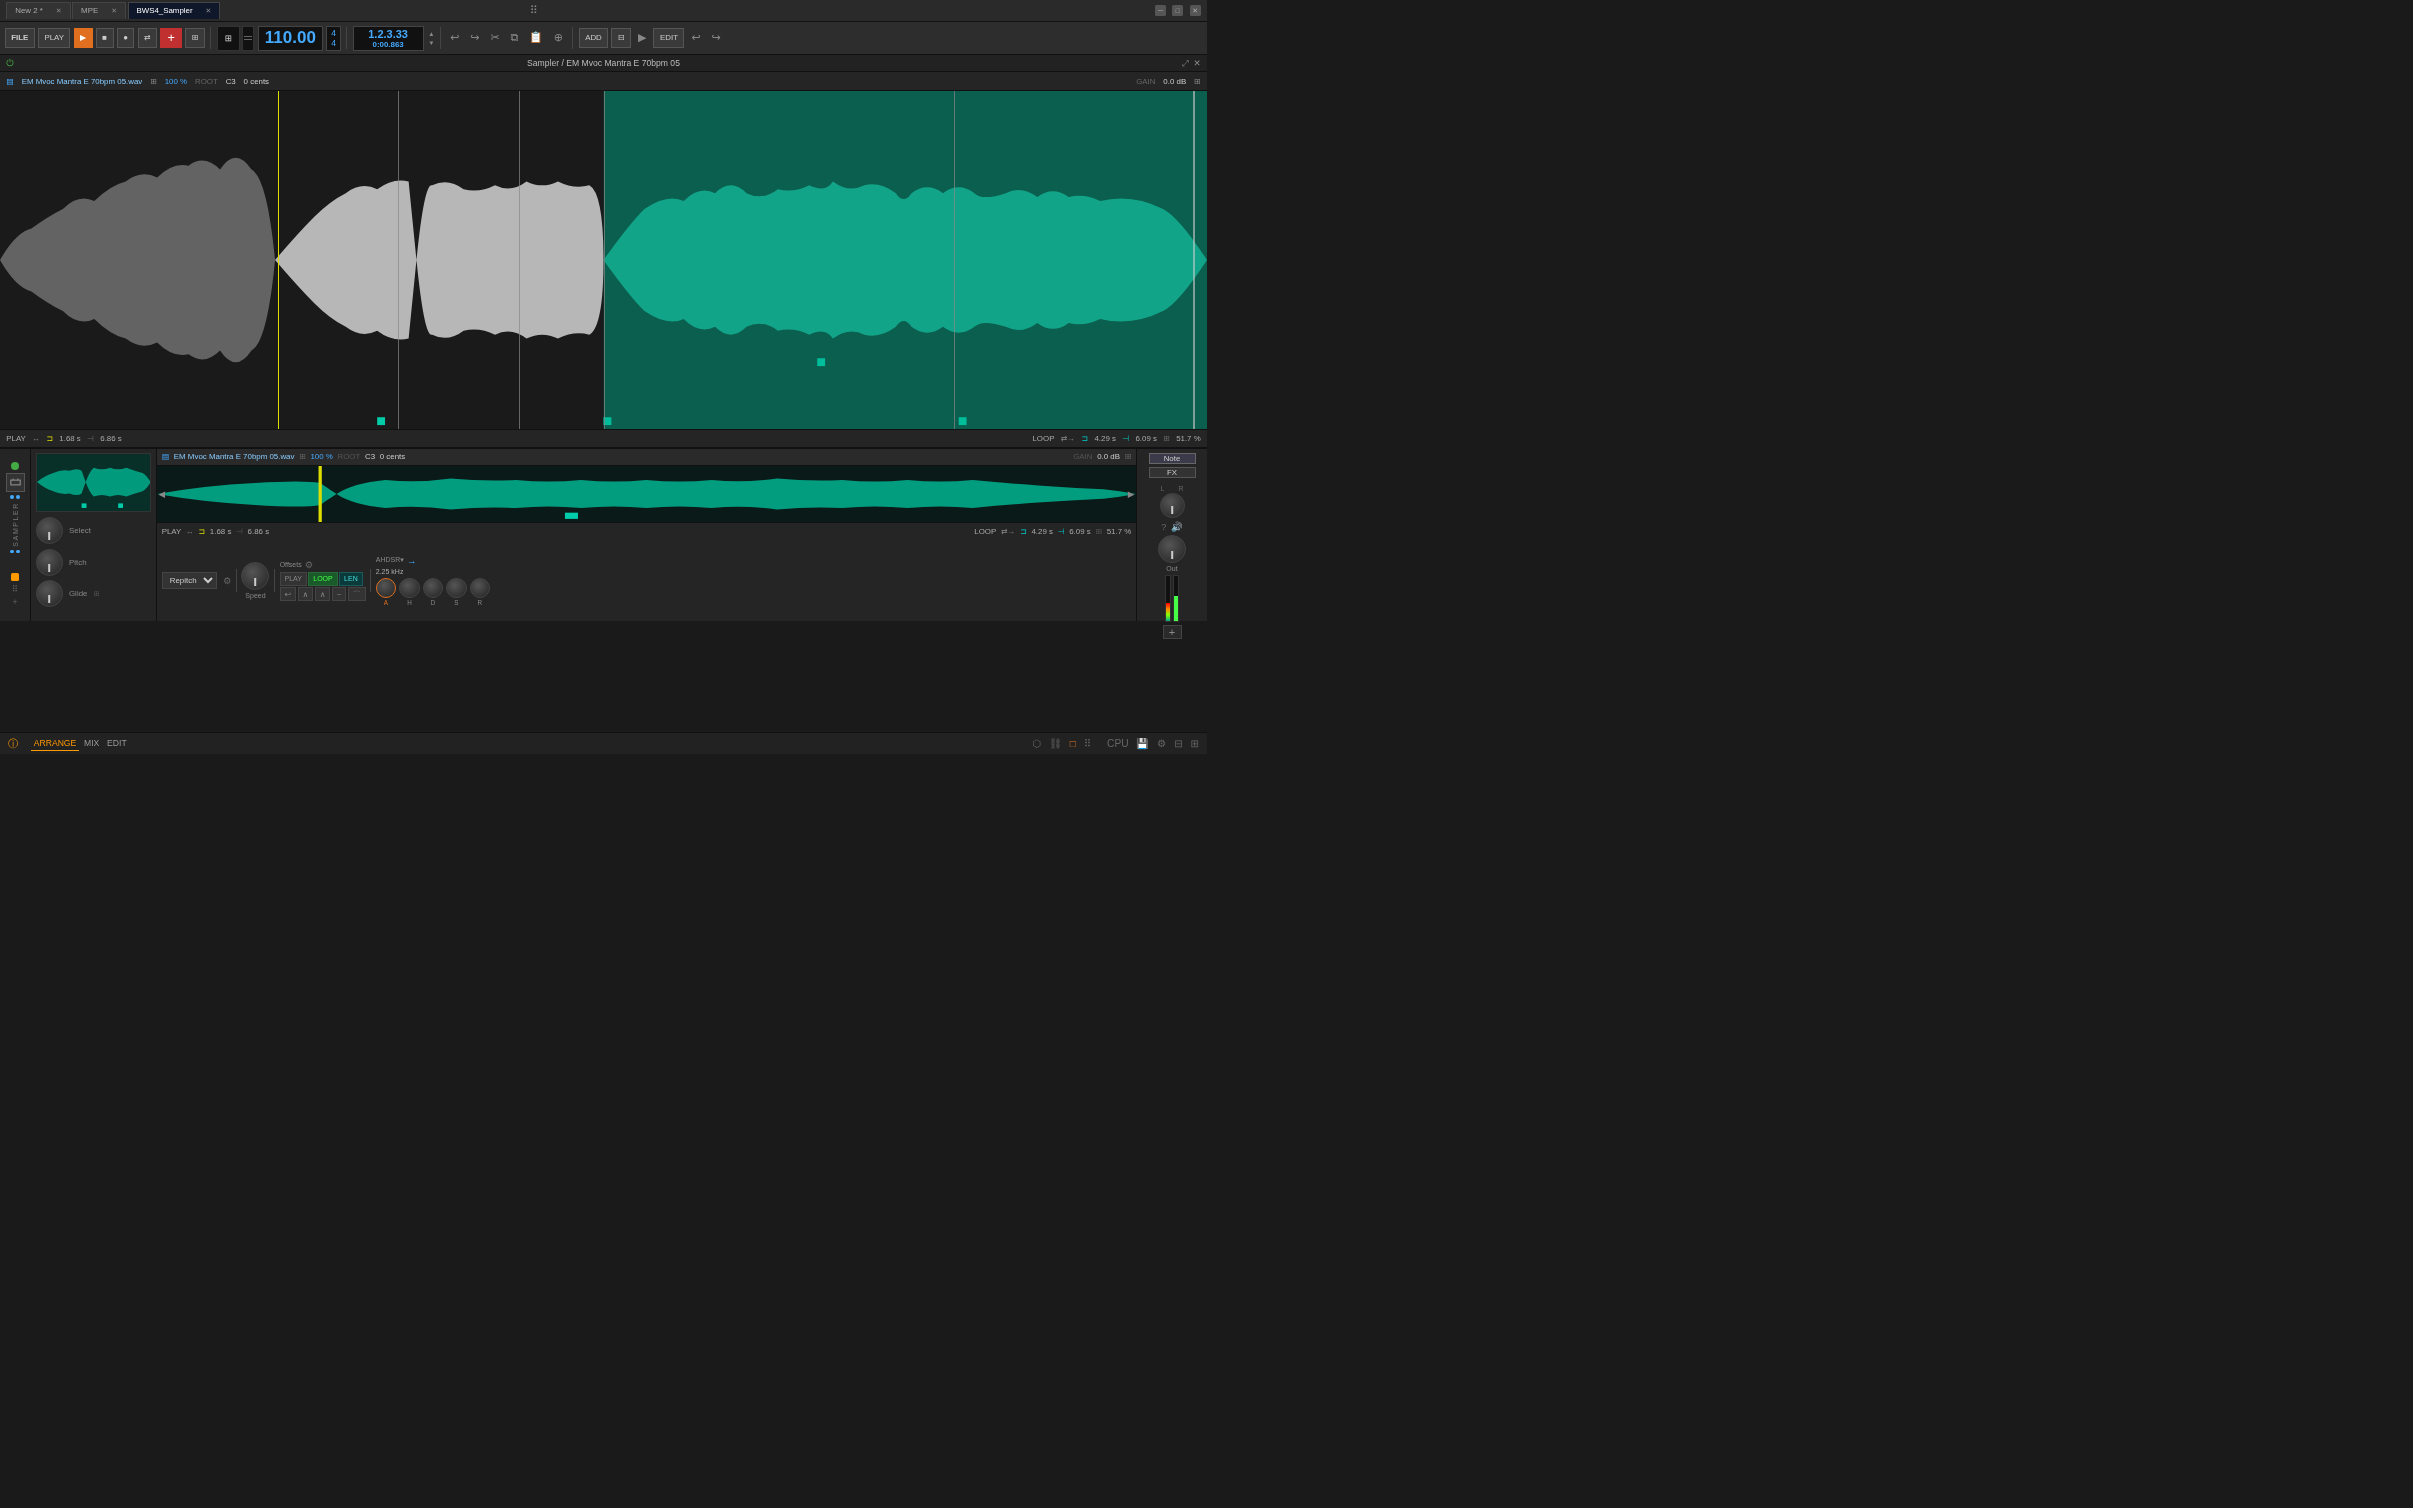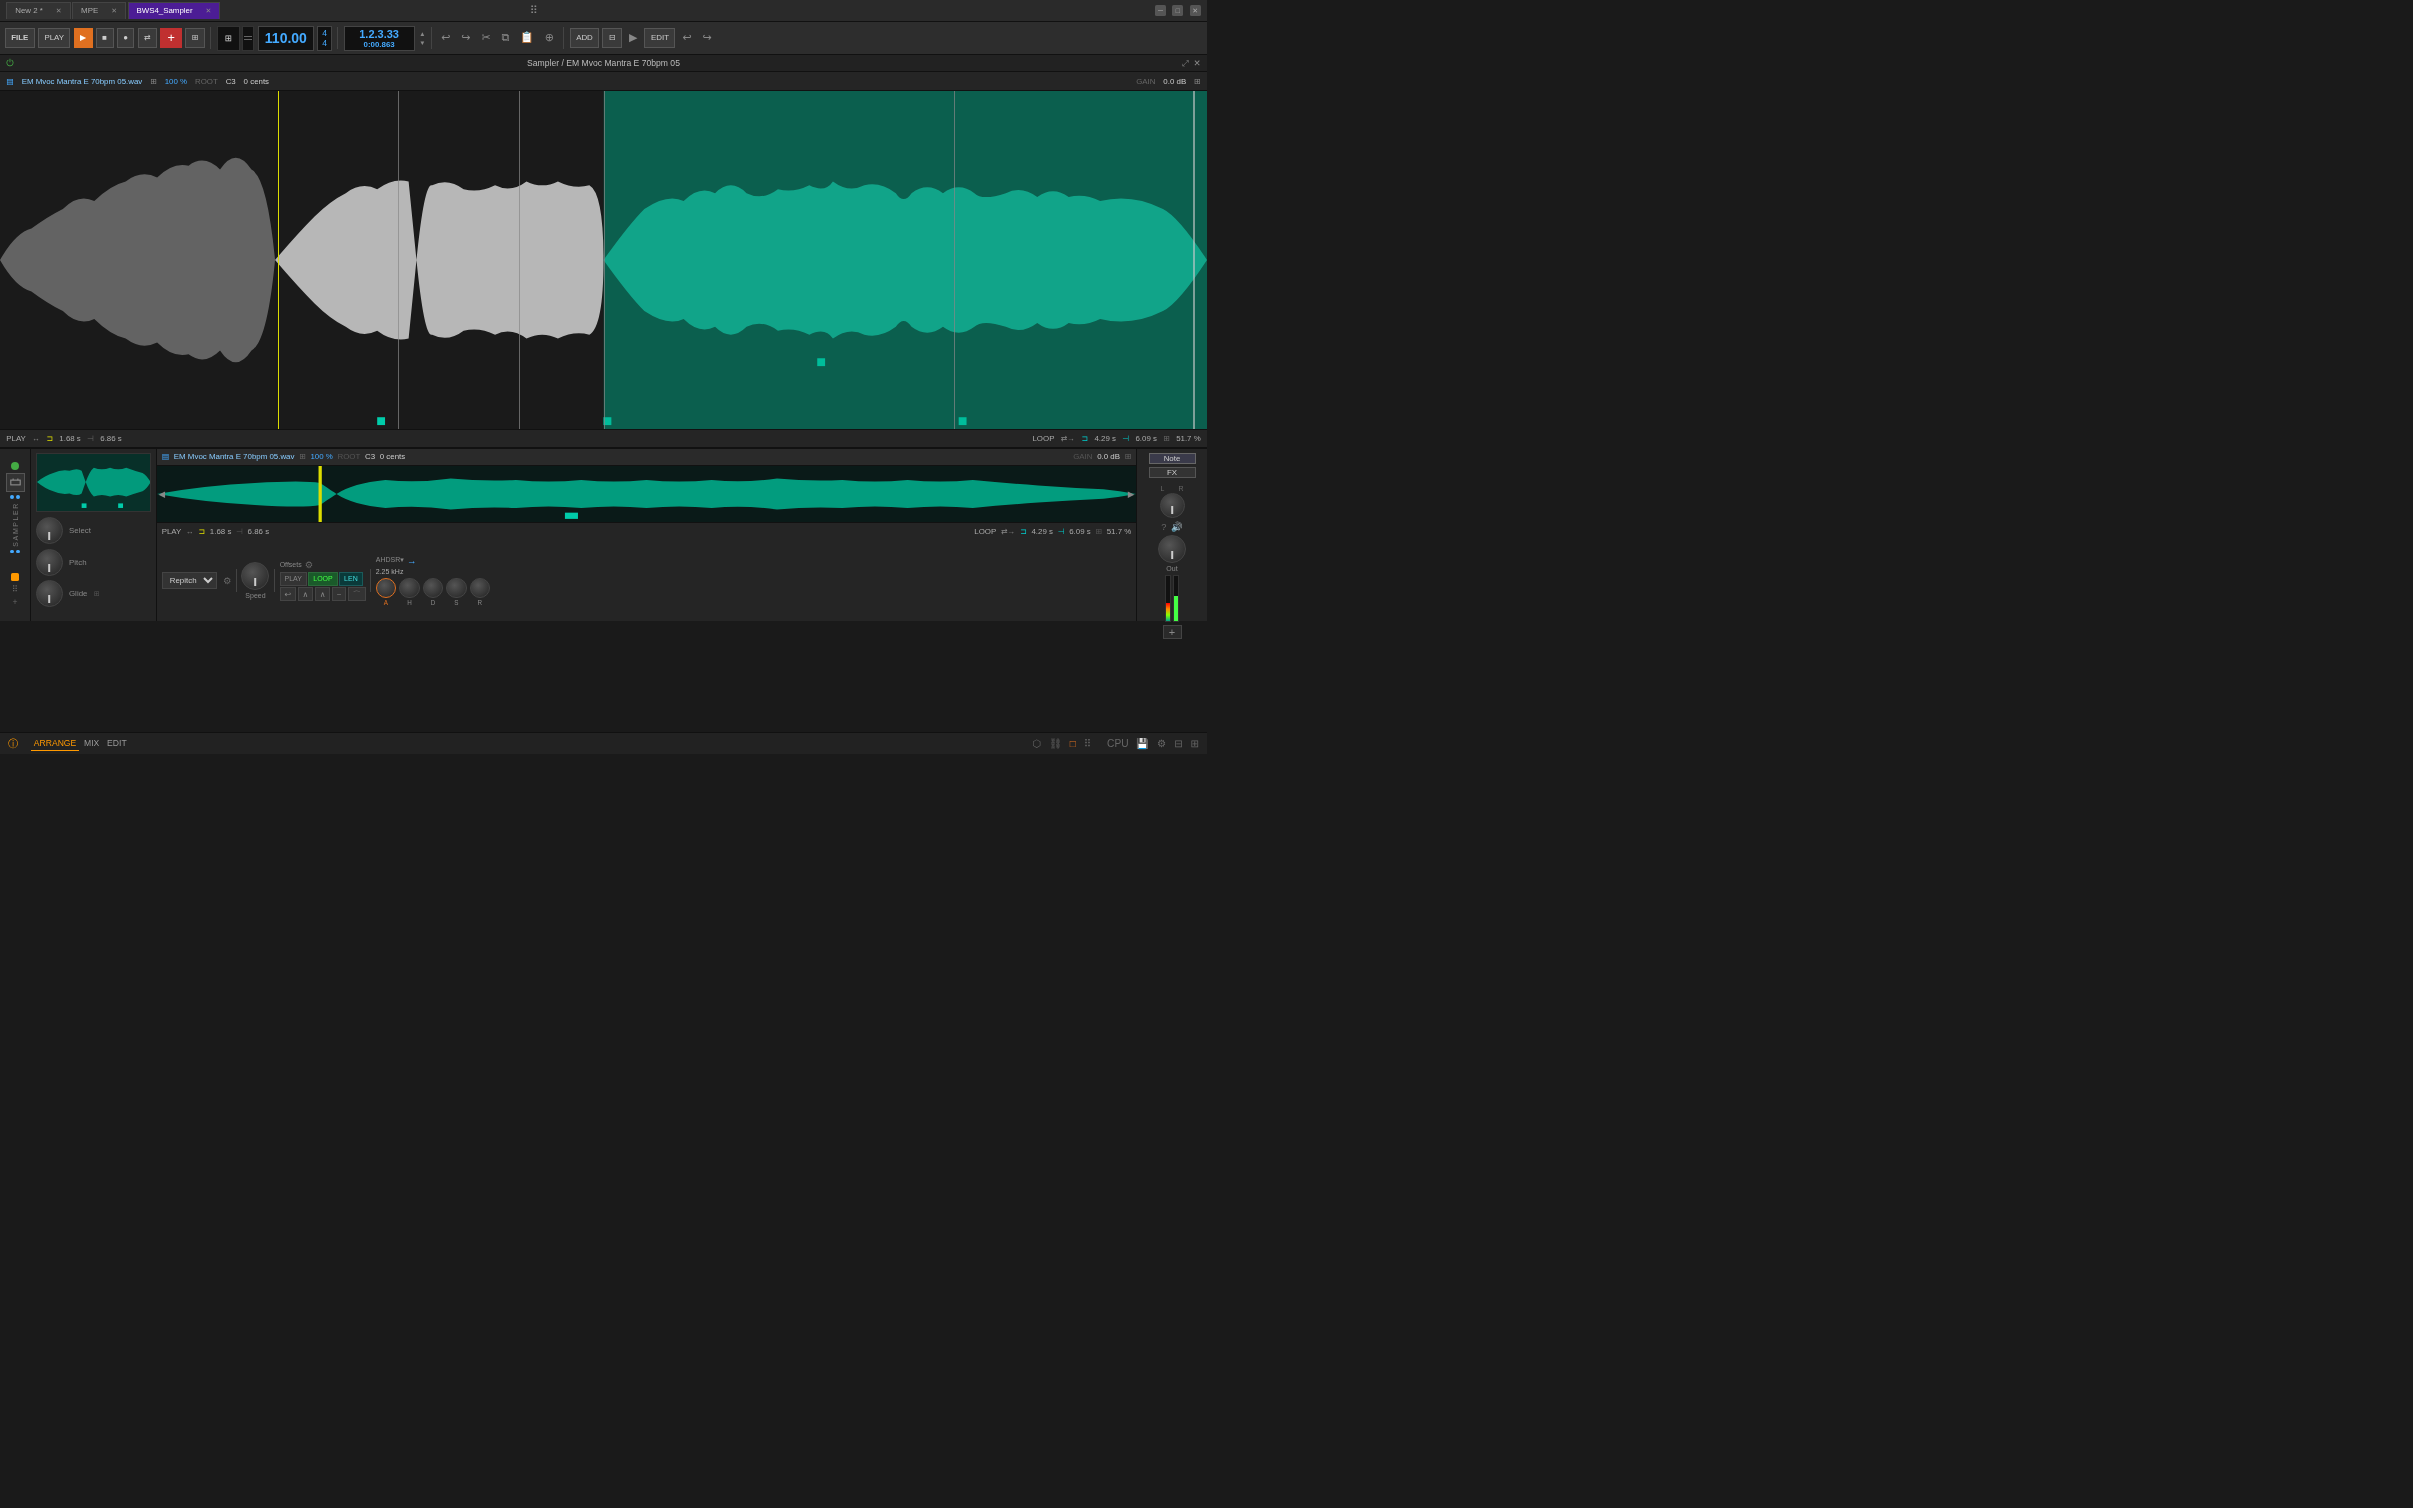--- a/index.html
+++ b/index.html
@@ -31,21 +31,21 @@
       padding: 2.4px 7.9px;
       font-size: 7.9px;
       color: #aaa;
       cursor: pointer;
       display: flex;
       align-items: center;
       gap: 13px;
       height: 17.3px;
     }
     .tab.active {
-      background: #4c1d95;
+      background: #0f172a;
       color: #fff;
       text-align: center;
     }
     .tab-close {
       font-size: 7px;
       color: #888;
       cursor: pointer;
     }
     .dots-icon {
       margin: 0 auto;
@@ -108,21 +108,21 @@
     .tb-divider {
       width: 0.8px;
       height: 22px;
       background: #444;
       margin: 0 2.4px;
     }
     .bpm-display {
       background: #111;
       border: 0.8px solid #444;
       color: #4af;
-      font-size: 14px;
+      font-size: 17px;
       font-weight: bold;
       padding: 1.6px 6.3px;
       height: 25px;
       display: flex;
       align-items: center;
       min-width: 55px;
       justify-content: center;
     }
     .time-sig {
       background: #111;

